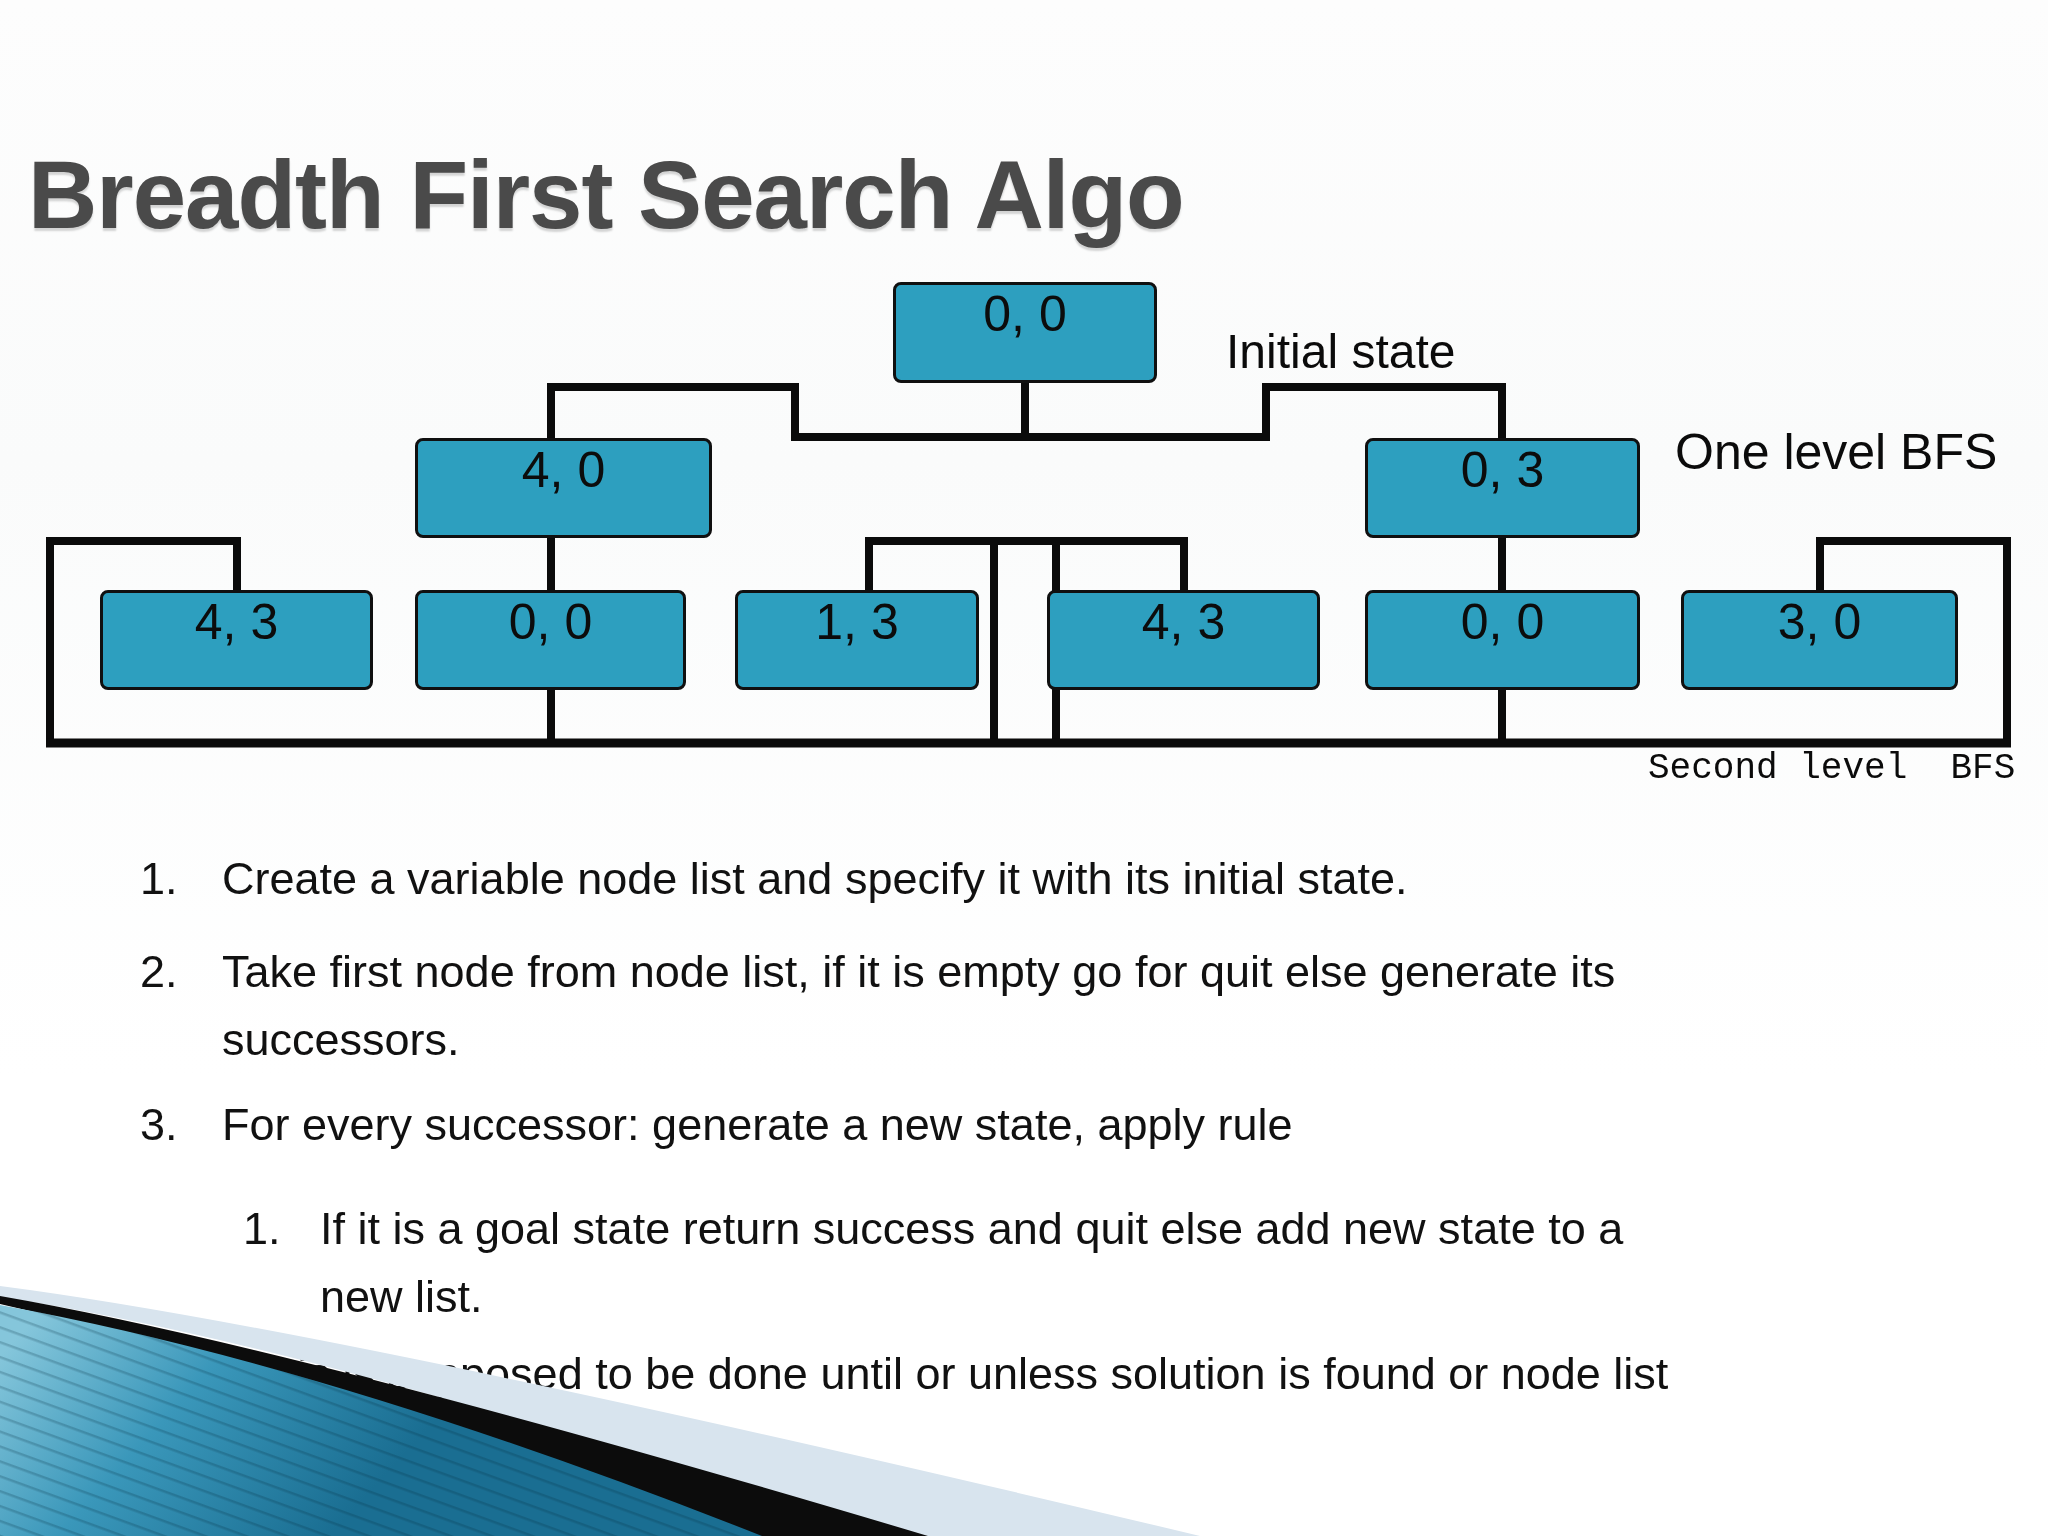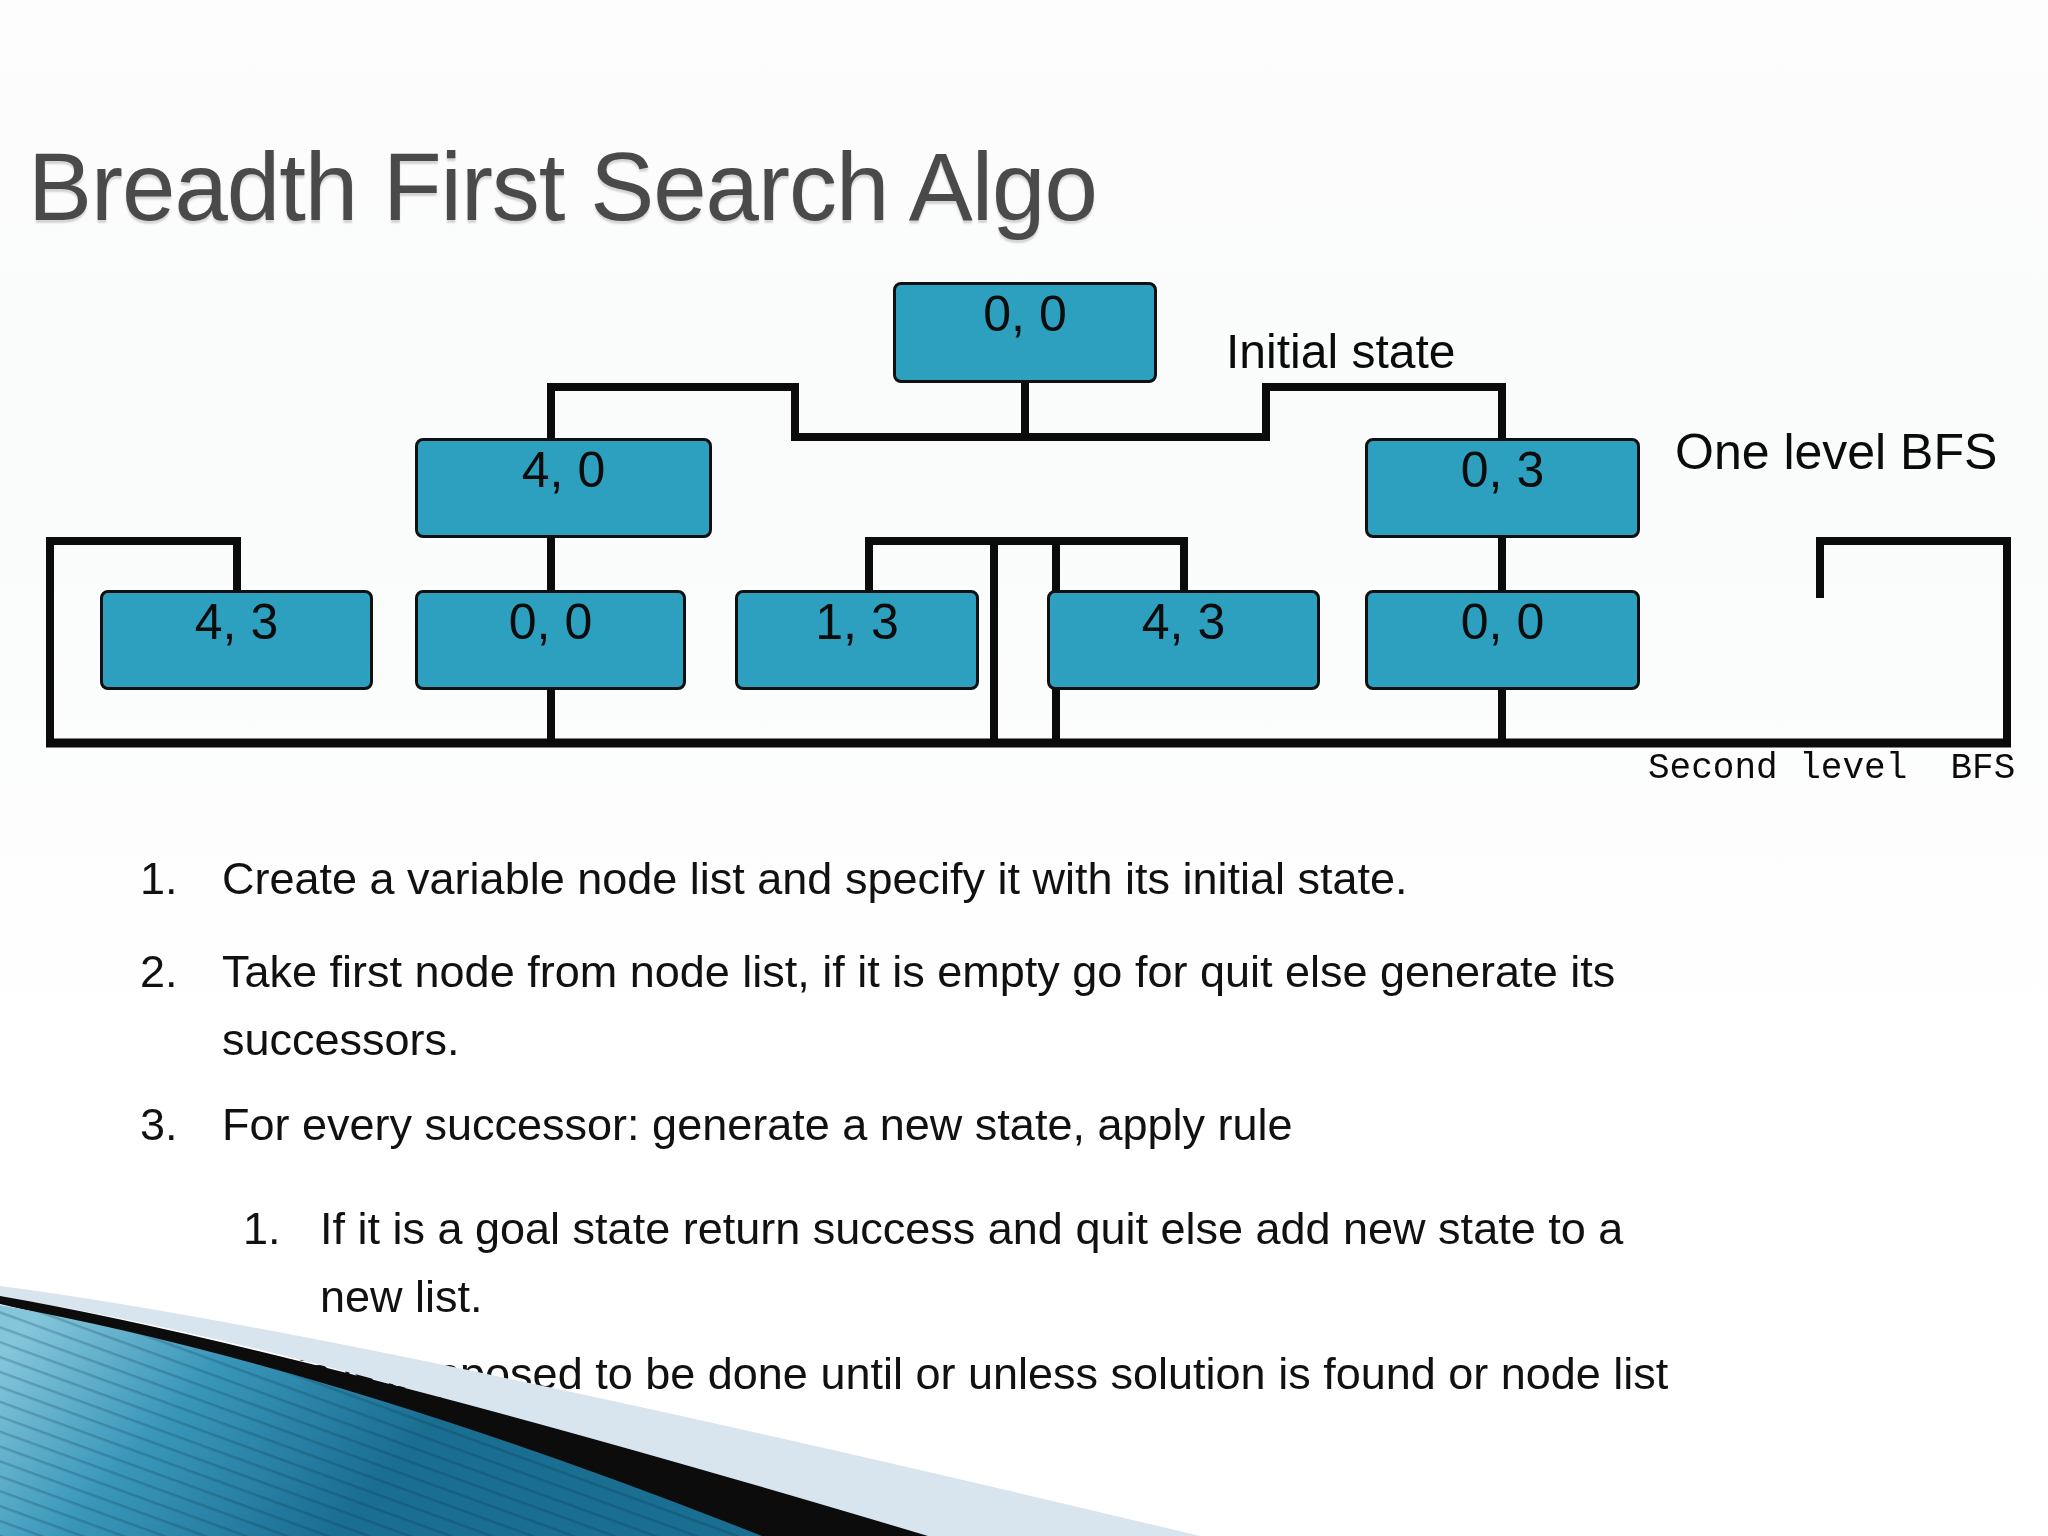--- a/index.html
+++ b/index.html
@@ -5,22 +5,22 @@
   html,body{margin:0;padding:0;}
   body{
     width:2048px;height:1536px;overflow:hidden;position:relative;
     background:#ffffff;
     font-family:"Liberation Sans", sans-serif;
   }
   .slide{position:absolute;inset:0;background:linear-gradient(180deg,#fdfdfd 0%,#fafbfb 30%,#ffffff 70%);}
 
   
   .title{
-    position:absolute;left:28px;top:134px;
-    font-size:96px;font-weight:400;letter-spacing:-1px;
+    position:absolute;left:28px;top:142px;
+    font-size:96px;font-weight:700;letter-spacing:-1px;
     color:#4a4a4a;line-height:1.1;white-space:nowrap;
     text-shadow:0 3px 2px rgba(0,0,0,0.16);
   }
 
   
   svg.layer{position:absolute;left:0;top:0;width:2048px;height:1536px;}
   .node{
     position:absolute;
     background:var(--teal,#2d9fbf);
     border:3px solid #101010;border-radius:8px;
@@ -105,20 +105,23 @@
     </div>
 
   <div class="node" style="left:1047px;top:590px;width:273px;height:100px;">
       <span>4, 3</span>
     </div>
 
   <div class="node" style="left:1365px;top:590px;width:275px;height:100px;">
       <span>0, 0</span>
     </div>
 
+  <div class="node" style="left:1681px;top:590px;width:277px;height:100px;">
+      <span>3, 0</span>
+    </div>
 
   <div class="annot initial">Initial state</div>
   <div class="annot onelevel">One level BFS</div>
   <div class="annot secondlevel">Second level  BFS</div>
 
   <div class="step" style="left:140px;top:845px;width:1720px;">
     <span class="num">1.</span>
     <div class="txt">
       <div>Create a variable node list and specify it with its initial state.</div>
     </div>

